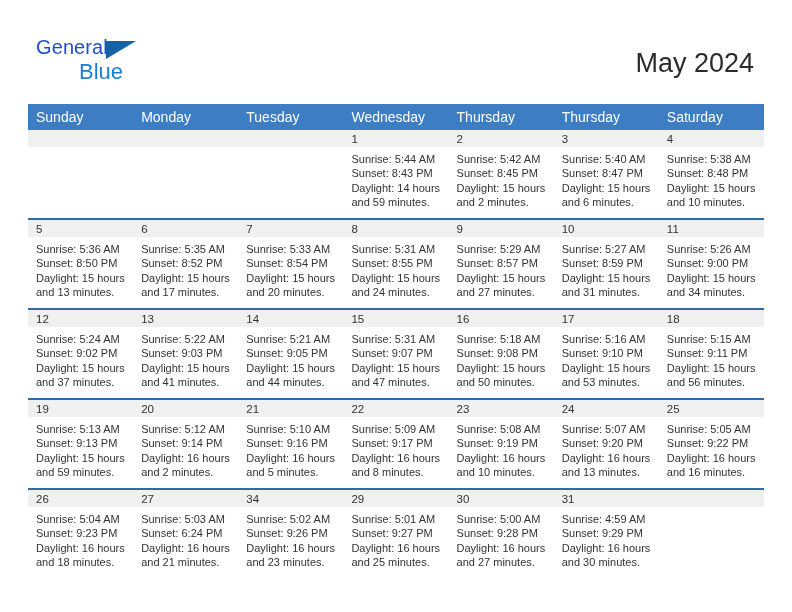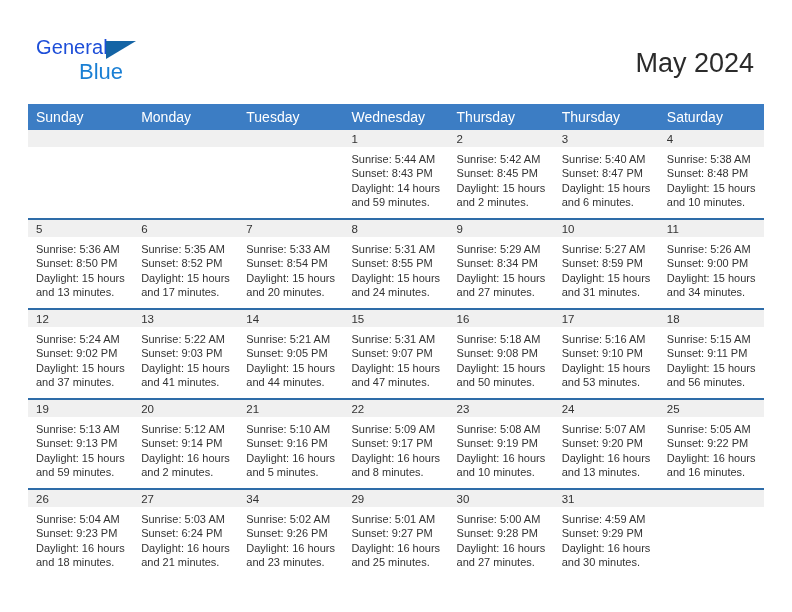--- a/index.html
+++ b/index.html
@@ -248,21 +248,21 @@
               <div>Sunrise: 5:31 AM</div>
               <div>Sunset: 8:55 PM</div>
               <div>Daylight: 15 hours</div>
               <div>and 24 minutes.</div>
             </div>
           </td>
           <td>
             <div class="daynum-strip">9</div>
             <div class="cellbody">
               <div>Sunrise: 5:29 AM</div>
-              <div>Sunset: 8:34 PM</div>
+              <div>Sunset: 8:57 PM</div>
               <div>Daylight: 15 hours</div>
               <div>and 27 minutes.</div>
             </div>
           </td>
           <td>
             <div class="daynum-strip">10</div>
             <div class="cellbody">
               <div>Sunrise: 5:27 AM</div>
               <div>Sunset: 8:59 PM</div>
               <div>Daylight: 15 hours</div>

